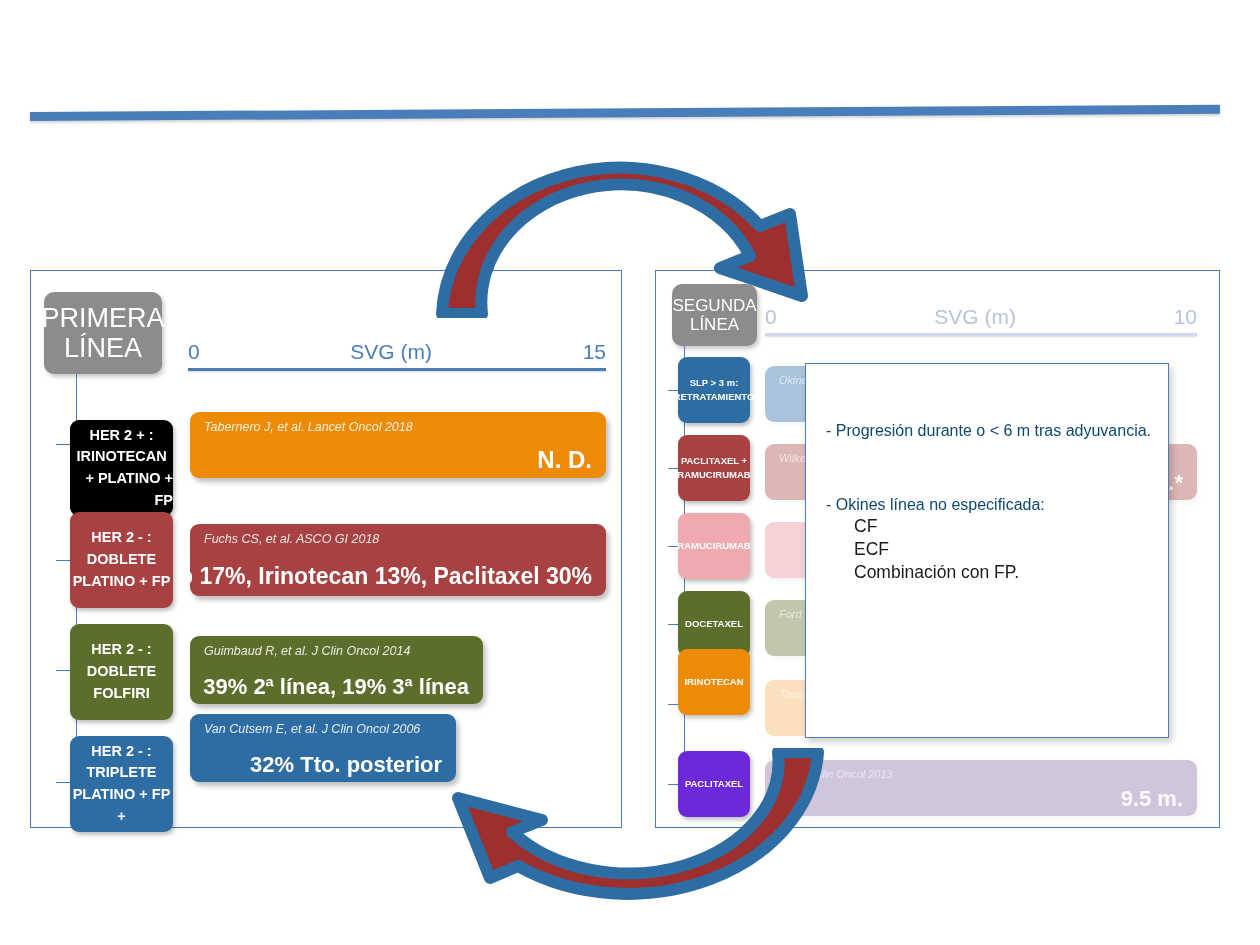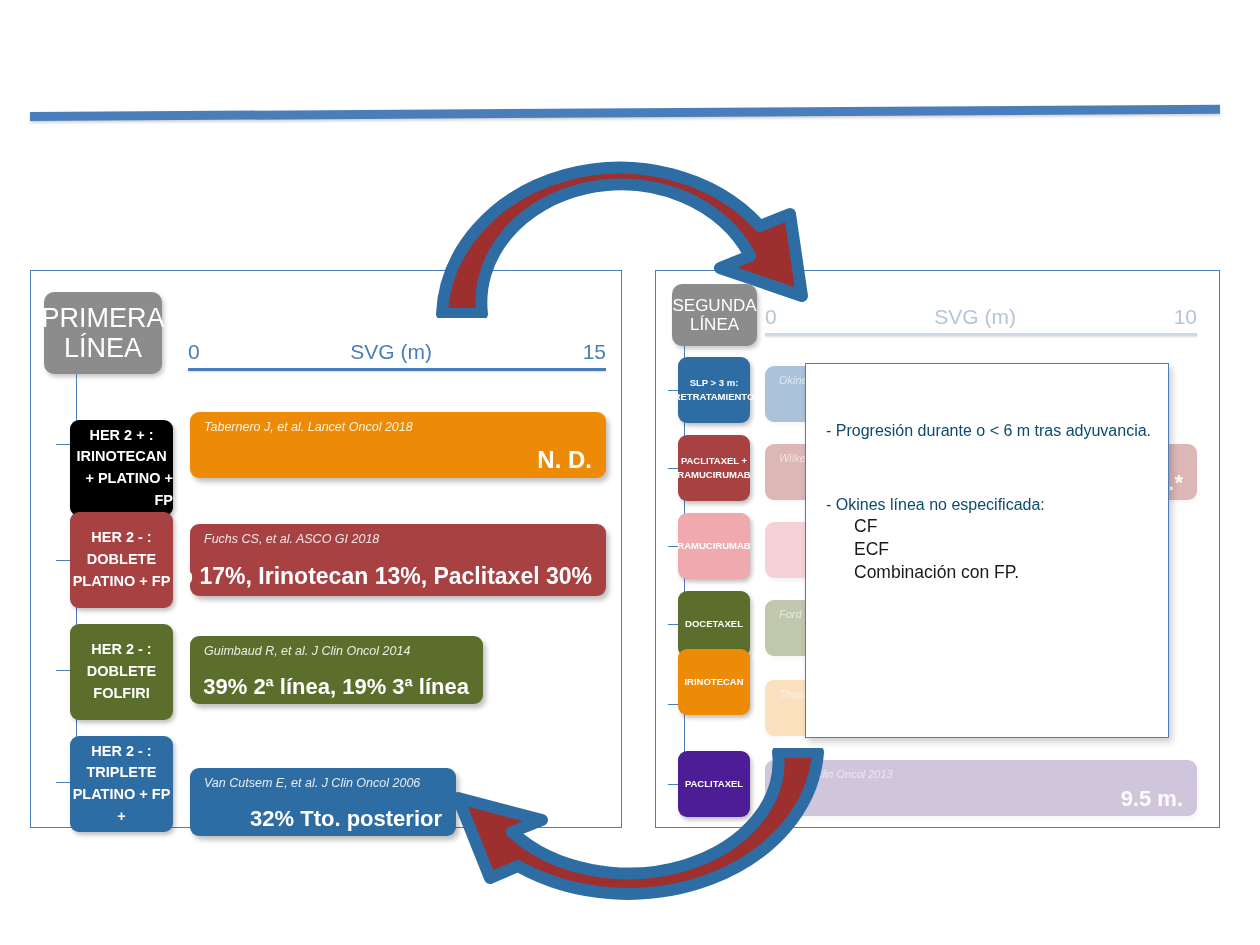--- a/index.html
+++ b/index.html
@@ -244,21 +244,21 @@
   <div class="bar" style="left:190px; top:636px; width:293px; height:68px; background:#5B6E2B;">
     <span class="bar-cite">Guimbaud R, et al. J Clin Oncol 2014</span>
     <span class="bar-value" style="font-size:22px;">39% 2ª línea, 19% 3ª línea</span>
   </div>
 
   <div class="cat-box cat-left" style="top:736px; background:#2E6CA4;">
     <span>HER 2 - :</span>
     <span>TRIPLETE</span>
     <span>PLATINO + FP +</span>
   </div>
-  <div class="bar" style="left:190px; top:768px; width:266px; height:68px; background:#2E6CA4;">
+  <div class="bar" style="left:190px; top:714px; width:266px; height:68px; background:#2E6CA4;">
     <span class="bar-cite">Van Cutsem E, et al. J Clin Oncol 2006</span>
     <span class="bar-value" style="font-size:22px;">32% Tto. posterior</span>
   </div>
 
   <div class="panel panel-right"></div>
 
   <div class="stage-chip stage-right">
     <span>SEGUNDA</span>
     <span>LÍNEA</span>
   </div>
@@ -290,21 +290,21 @@
   </div>
   <div class="cat-box cat-right" style="top:513px; background:#EFA9AF;">
     <span>RAMUCIRUMAB</span>
   </div>
   <div class="cat-box cat-right" style="top:591px; background:#5B6E2B;text-align:right;">
     <span>DOCETAXEL</span>
   </div>
   <div class="cat-box cat-right" style="top:649px; background:#ED8B06;align-items:center;">
     <span>IRINOTECAN</span>
   </div>
-  <div class="cat-box cat-right" style="top:751px; background:#4c1d95;">
+  <div class="cat-box cat-right" style="top:751px; background:#6d28d9;">
     <span>PACLITAXEL</span>
   </div>
 
   <div class="bar bar-faded" style="left:765px; top:366px; width:60px; height:56px; background:#2E6CA4; opacity:0.40;">
     <span class="bar-cite">Okines A</span>
   </div>
 
   <div class="bar bar-faded" style="left:765px; top:444px; width:432px; height:56px; background:#A84141; opacity:0.38;">
     <span class="bar-cite">Wilke H, e</span>
     <span class="bar-value">m.*</span>

